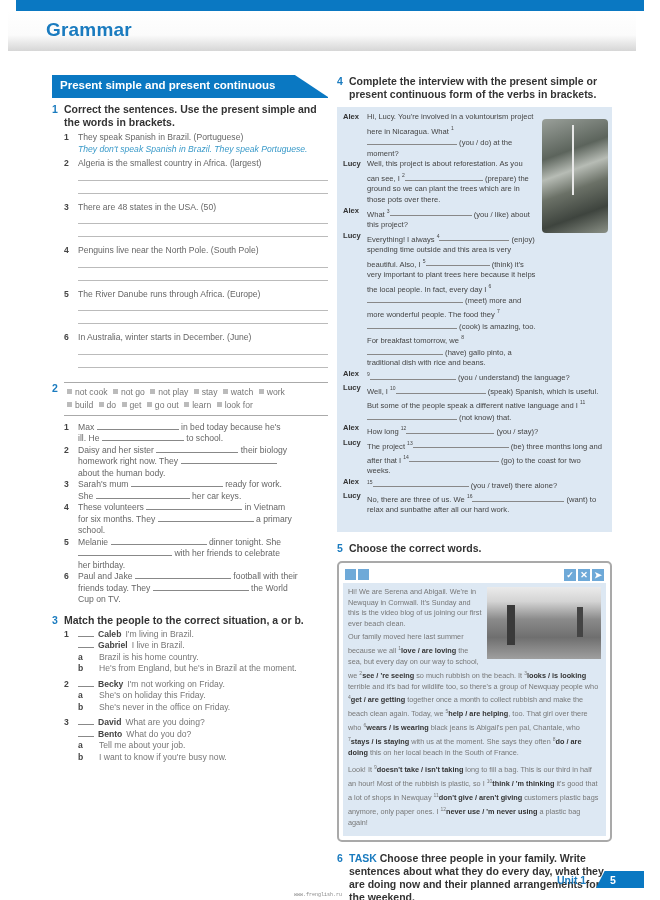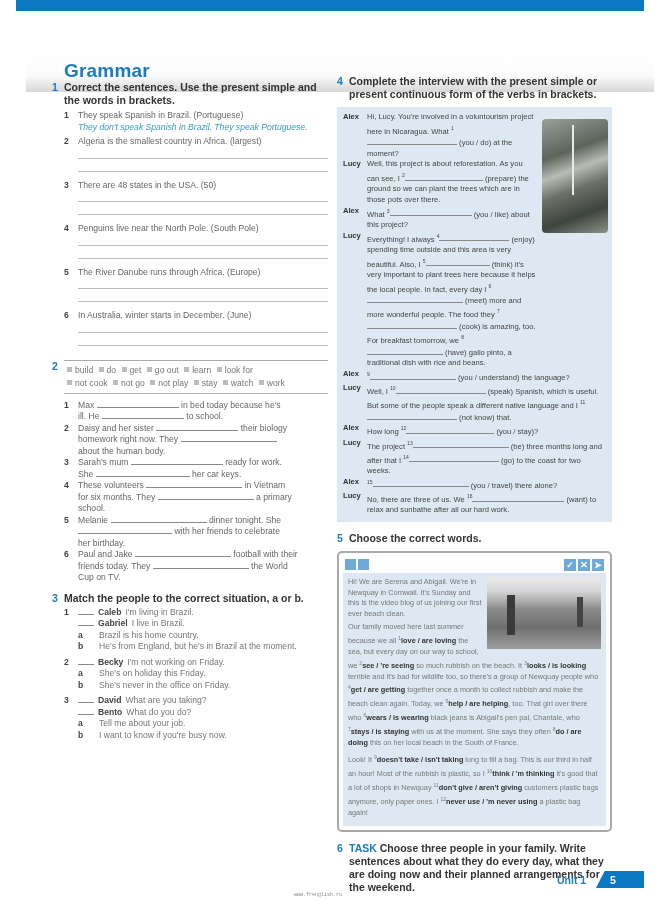--- a/index.html
+++ b/index.html
@@ -1,21 +1,21 @@
 <!DOCTYPE html>
 <html><head>
 <meta charset="utf-8">
 <style>
   * { box-sizing: border-box; margin: 0; padding: 0; }
   html, body { width: 660px; height: 900px; background: #ffffff; overflow: hidden; }
   body { position: relative; font-family: "Liberation Sans", sans-serif; color: #555; }
 
   .topbar { position: absolute; left: 16px; top: 0; width: 628px; height: 11px; background: #0a78c2; }
-  .header { position: absolute; left: 26px; top: 11px; width: 628px; height: 40px;
-    background: linear-gradient(180deg, #ffffff 0%, #fbfbfb 60%, #d6d6d6 100%); margin-top: 41px; }
+  .header { position: absolute; left: 8px; top: 11px; width: 628px; height: 40px;
+    background: linear-gradient(180deg, #ffffff 0%, #fbfbfb 60%, #d6d6d6 100%); }
   .header-title { position: absolute; left: 38px; top: 8px; font-size: 19px; font-weight: bold; color: #1a7bbf; letter-spacing: 0.2px; }
 
   .col-left { position: absolute; left: 52px; top: 75px; width: 276px; }
   .col-right { position: absolute; left: 337px; top: 75px; width: 275px; }
 
   .section-banner { position: relative; height: 22px; width: 276px; }
   .section-banner .bg { position: absolute; left: 0; top: 0; width: 276px; height: 22px; background: #0a78c2;
     clip-path: polygon(0 0, 88% 0, 100% 100%, 0 100%); }
   .section-banner .line { position: absolute; left: 0; bottom: -1px; width: 276px; height: 1px; background: #0a78c2; }
   .section-banner span { position: relative; display: block; padding: 4px 0 0 8px; font-size: 11.5px; font-weight: bold; color: #fff; }
@@ -35,21 +35,21 @@
   .wordbox { margin: 6px 0 6px 12px; border-top: 1px solid #aaa; border-bottom: 1px solid #aaa; padding: 3px 0; font-size: 8.6px; line-height: 13px; color: #777; }
   .wordbox .sq { display: inline-block; width: 5px; height: 5px; background: #bbb; margin: 0 3px 1px 3px; }
 
   .m-row { position: relative; padding-left: 26px; font-size: 8.6px; line-height: 11.5px; color: #777; }
   .m-row .n { position: absolute; left: 12px; font-weight: bold; color: #444; }
   .m-row .b { display: inline-block; width: 16px; border-bottom: 1px solid #888; margin-right: 4px; height: 8px; }
   .m-row .who { font-weight: bold; color: #444; margin-right: 4px; }
   .m-row .ab { position: absolute; left: 26px; font-weight: bold; color: #444; }
   .m-row.opt { padding-left: 47px; }
 
-  .interview { position: relative; margin-top: 6px; background: #dde8f3; padding: 5px 6px 6px 6px; font-size: 7.6px; line-height: 10.7px; color: #444; width: 275px; }
+  .interview { position: relative; margin-top: 6px; background: #dde8f3; padding: 5px 6px 16px 6px; font-size: 7.6px; line-height: 10.7px; color: #444; width: 275px; }
   .iv-line { position: relative; padding-left: 24px; }
   .iv-line .sp { position: absolute; left: 0; top: 0; font-weight: bold; color: #333; }
   .photo1 { position: absolute; right: 4px; top: 12px; width: 66px; height: 114px; border-radius: 4px;
     background: linear-gradient(160deg, #9aa09a 0%, #5c645c 30%, #b7bcb5 45%, #6b7167 60%, #3e443e 80%, #8b9187 100%); }
   .photo1::after { content: ""; position: absolute; left: 30px; top: 6px; width: 2px; height: 70px; background: #e8e8e8; }
   sup { font-size: 5px; }
 
   .blog { position: relative; margin-top: 6px; width: 275px; border: 2px solid #a9a9a9; border-radius: 5px; background: #fff; padding: 4px; }
   .blog-top { height: 16px; position: relative; }
   .av { position: absolute; top: 2px; width: 11px; height: 11px; background: #6ea9d8; }
@@ -70,20 +70,25 @@
 </style>
 </head>
 <body>
 
 <div class="topbar"></div>
 <div class="header">
   <div class="header-title">Grammar</div>
 </div>
 
 <div class="col-left">
+  <div class="section-banner">
+    <div class="bg"></div>
+      <div class="line"></div>
+    <span>Present simple and present continuous</span>
+  </div>
 
   <div style="margin-top:6px;">
     <div class="ex-title">
       <span class="ex-num">1</span>
       <span>Correct the sentences. Use the present simple and the words in brackets.</span>
     </div>
     <div style="margin-top:3px;">
       <div class="item">
         <span class="n">1</span><span>They speak Spanish in Brazil. (Portuguese)</span>
         <div class="answer">They don't speak Spanish in Brazil. They speak Portuguese.</div>
@@ -114,36 +119,36 @@
       <div class="wline"></div>
         <div class="wline"></div>
     </div>
   </div>
 
   <div style="margin-top:14px;">
     <div class="ex-title">
       <span class="ex-num">2</span>
     </div>
     <div class="wordbox">
+      <div>
+        <span class="sq"></span><span>not cook</span>
+        <span class="sq"></span><span>not go</span>
+        <span class="sq"></span><span>not play</span>
+        <span class="sq"></span><span>stay</span>
+        <span class="sq"></span><span>watch</span>
+        <span class="sq"></span><span>work</span>
+      </div>
       <div>
         <span class="sq"></span><span>build</span>
         <span class="sq"></span><span>do</span>
         <span class="sq"></span><span>get</span>
         <span class="sq"></span><span>go out</span>
         <span class="sq"></span><span>learn</span>
         <span class="sq"></span><span>look for</span>
       </div>
-      <div>
-        <span class="sq"></span><span>not cook</span>
-        <span class="sq"></span><span>not go</span>
-        <span class="sq"></span><span>not play</span>
-        <span class="sq"></span><span>stay</span>
-        <span class="sq"></span><span>watch</span>
-        <span class="sq"></span><span>work</span>
-      </div>
     </div>
     <div class="item">
       <span class="n">1</span><span>Max</span>
       <span class="blank" style="width:82px"></span>
       <span>in bed today because he's</span><br>
       <span>ill. He</span>
       <span class="blank" style="width:82px"></span>
       <span>to school.</span>
     </div>
     <div class="item">
@@ -200,21 +205,21 @@
       <div class="m-row"><span class="b"></span><span class="who">Gabriel</span><span>I live in Brazil.</span></div>
       <div class="m-row opt"><span class="ab">a</span><span>Brazil is his home country.</span></div>
       <div class="m-row opt"><span class="ab">b</span><span>He's from England, but he's in Brazil at the moment.</span></div>
     </div>
     <div style="margin-top:4px;">
       <div class="m-row"><span class="n">2</span><span class="b"></span><span class="who">Becky</span><span>I'm not working on Friday.</span></div>
       <div class="m-row opt"><span class="ab">a</span><span>She's on holiday this Friday.</span></div>
       <div class="m-row opt"><span class="ab">b</span><span>She's never in the office on Friday.</span></div>
     </div>
     <div style="margin-top:4px;">
-      <div class="m-row"><span class="n">3</span><span class="b"></span><span class="who">David</span><span>What are you taking?</span></div>
+      <div class="m-row"><span class="n">3</span><span class="b"></span><span class="who">David</span><span>What are you doing?</span></div>
       <div class="m-row"><span class="b"></span><span class="who">Bento</span><span>What do you do?</span></div>
       <div class="m-row opt"><span class="ab">a</span><span>Tell me about your job.</span></div>
       <div class="m-row opt"><span class="ab">b</span><span>I want to know if you're busy now.</span></div>
     </div>
   </div>
 </div>
 
 <div class="col-right">
   <div>
     <div class="ex-title">

